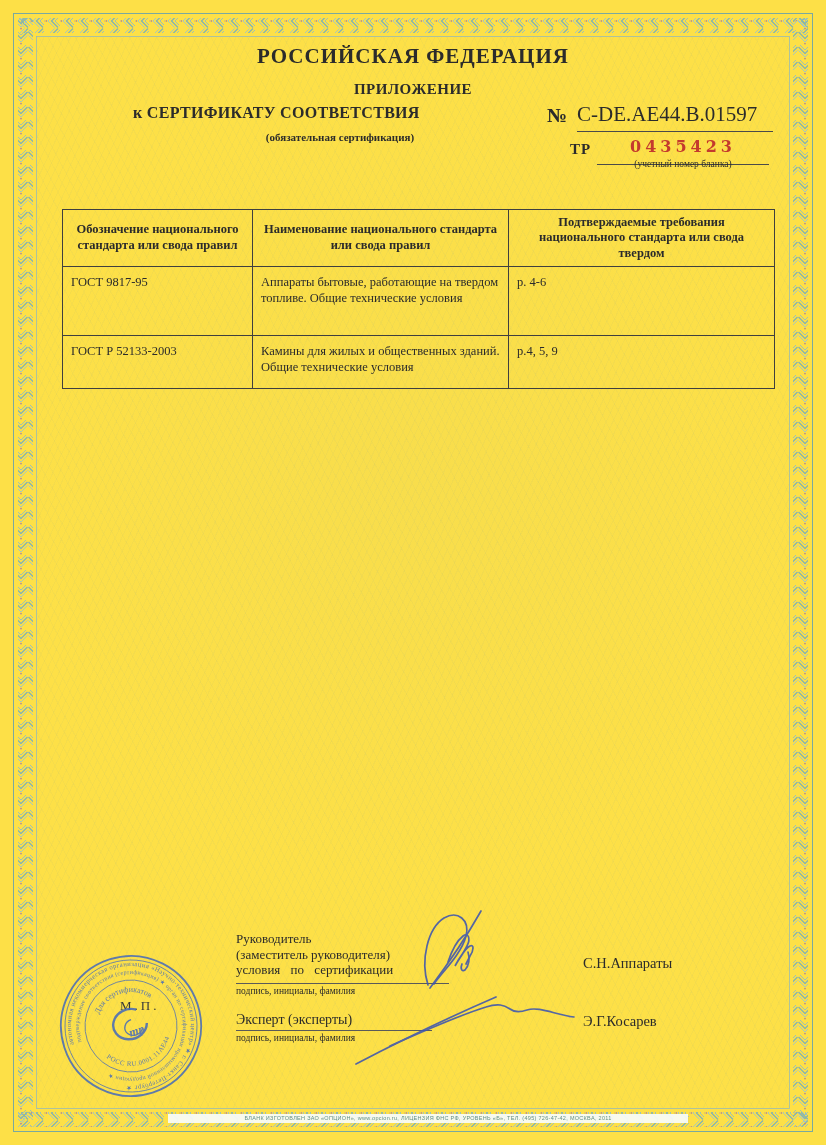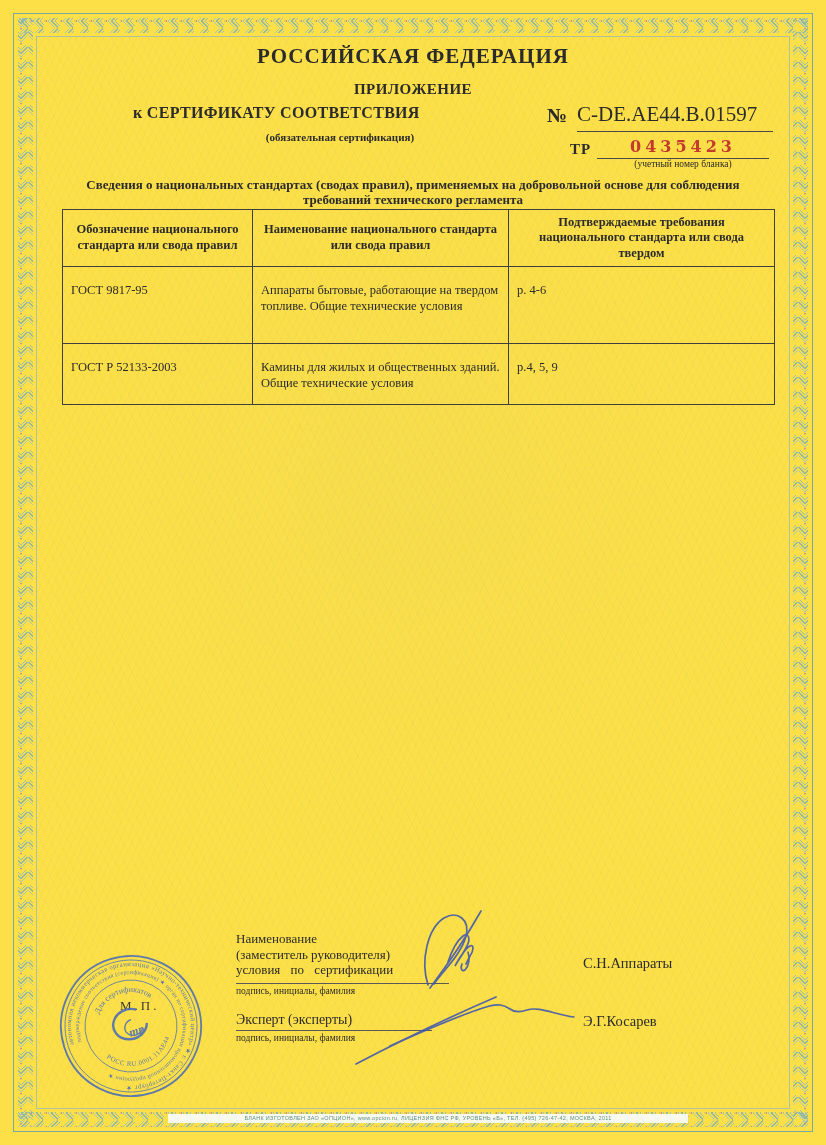--- a/index.html
+++ b/index.html
@@ -29,34 +29,34 @@
     font-size:15px;font-weight:bold;letter-spacing:0.5px;}
   .cert-title{position:absolute;top:104px;left:133px;font-size:16px;font-weight:bold;letter-spacing:0.3px;}
   .num-sign{position:absolute;top:104px;left:547px;font-size:20px;font-weight:bold;}
   .cert-num-box{position:absolute;top:102px;left:577px;width:196px;text-align:left;
     font-size:21px;border-bottom:1.2px solid #4a4a4a;padding-bottom:4px;}
   .mandatory-note{position:absolute;top:131px;left:133px;width:414px;text-align:center;
     font-size:11px;font-weight:bold;}
   .tr-label{position:absolute;top:141px;left:570px;font-size:15px;font-weight:bold;letter-spacing:1px;}
   .blank-box{position:absolute;top:137px;left:597px;width:172px;text-align:center;
     font-size:16px;font-weight:bold;letter-spacing:4px;color:#c43a2e;
-    border-bottom:1.2px solid #4a4a4a;padding-bottom:2px;
+    border-bottom:1.2px solid #4a4a4a;padding-bottom:8px;
     font-family:"DejaVu Serif","Liberation Serif",serif;}
   .blank-caption{position:absolute;top:159px;left:597px;width:172px;text-align:center;font-size:9.5px;}
 
   .intro{position:absolute;top:178px;left:83px;width:660px;text-align:center;
     font-size:13px;font-weight:bold;line-height:1.15;}
 
   table.standards{
     position:absolute;top:209px;left:62px;width:712px;
     border-collapse:collapse;table-layout:fixed;
     font-size:12.5px;line-height:1.25;
   }
   table.standards th,table.standards td{
-    border:1px solid #3f3f3f;padding:16px 8px 4px 8px;vertical-align:top;
+    border:1px solid #3f3f3f;padding:8px 8px 4px 8px;vertical-align:top;
   }
   table.standards th{font-weight:bold;text-align:center;vertical-align:middle;height:52px;padding:2px 10px;}
   table.standards tr.r1 td{height:56px;}
   table.standards tr.r2 td{height:40px;}
   .c1{width:190px}.c2{width:256px}.c3{width:266px}
 
   .sig-role-head{position:absolute;top:931px;left:236px;font-size:13px;line-height:15.5px;}
   .sig-role-head .justified{word-spacing:7px;}
   .rule-head{position:absolute;top:983px;left:236px;width:213px;border-top:1px solid #5a5a5a;}
   .cap-head{position:absolute;top:986px;left:236px;font-size:9.5px;}
@@ -110,21 +110,20 @@
     <div class="country-title">РОССИЙСКАЯ ФЕДЕРАЦИЯ</div>
     <div class="doc-type">ПРИЛОЖЕНИЕ</div>
     <div class="cert-title">к СЕРТИФИКАТУ СООТВЕТСТВИЯ</div>
     <div class="num-sign">№</div>
     <div class="cert-num-box">C-DE.AE44.B.01597</div>
     <div class="mandatory-note">(обязательная сертификация)</div>
     <div class="tr-label">ТР</div>
     <div class="blank-box">0435423</div>
     <div class="blank-caption">(учетный номер бланка)</div>
 
-    <div class="intro">Сведения о национальных стандартах (сводах правил), применяемых на добровольной основе для соблюдения требований технического регламента</div>
 
     <table class="standards">
       <colgroup>
           <col class="c1">
           <col class="c2">
           <col class="c3">
         </colgroup>
       <thead>
         <tr>
           <th>Обозначение национального стандарта или свода правил</th>
@@ -140,21 +139,21 @@
         </tr>
         <tr class="r2">
           <td>ГОСТ Р 52133-2003</td>
           <td>Камины для жилых и общественных зданий. Общие технические условия</td>
           <td>р.4, 5, 9</td>
         </tr>
       </tbody>
     </table>
 
     <div class="sig-role-head">
-      <div>Наименование</div>
+      <div>Руководитель</div>
       <div>(заместитель руководителя)</div>
       <div class="justified">условия по сертификации</div>
     </div>
     <div class="rule-head"></div>
     <div class="cap-head">подпись, инициалы, фамилия</div>
     <div class="name-head">С.Н.Аппараты</div>
 
     <div class="sig-role-expert">Эксперт (эксперты)</div>
     <div class="rule-expert"></div>
     <div class="cap-expert">подпись, инициалы, фамилия</div>

